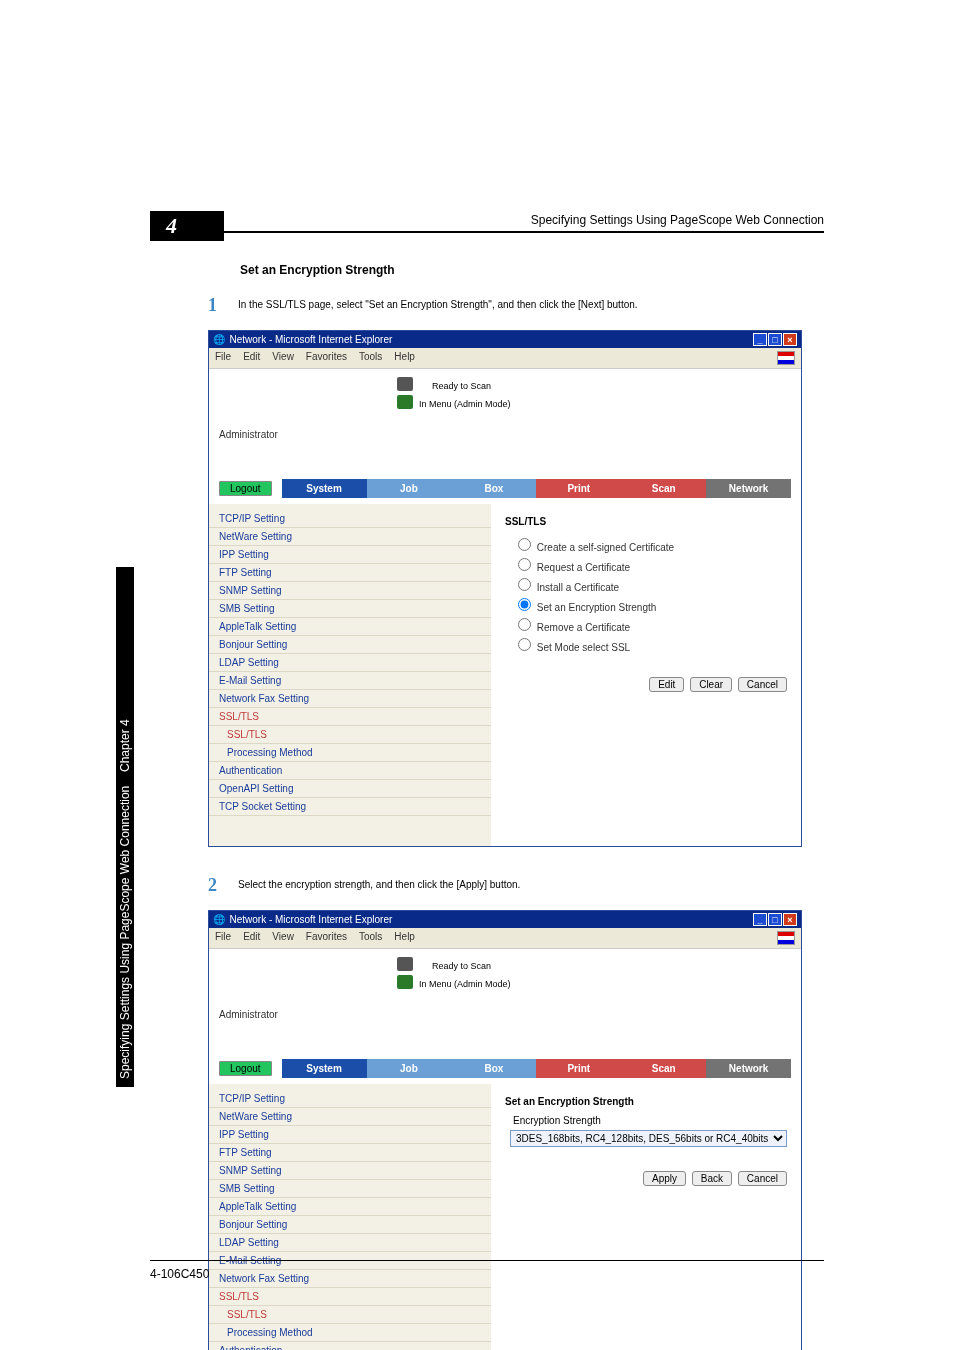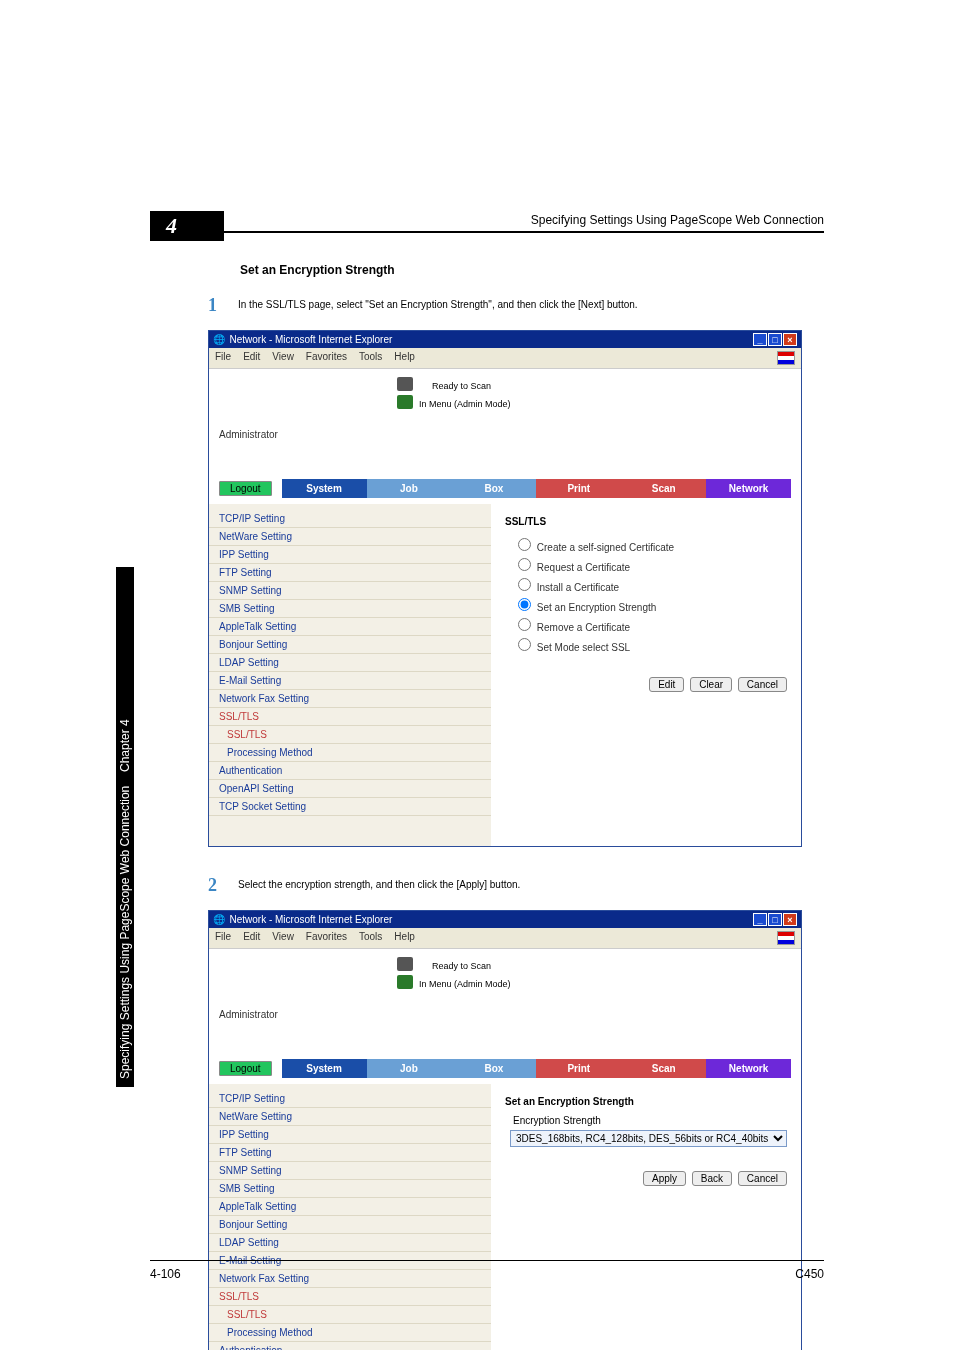--- a/index.html
+++ b/index.html
@@ -31,34 +31,34 @@
   .printer-icon2{position:absolute;left:188px;top:26px;width:16px;height:14px;background:#2a7a2a;border-radius:2px}
   .adminrow{position:absolute;left:10px;top:60px;display:flex;align-items:center;gap:6px;color:#333}
   .logout{border:1px solid #888;background:#22c55e;padding:1px 10px;border-radius:1px;font-size:10px}
   .tabs{display:flex}
   .tab{flex:1;text-align:center;padding:4px 0;color:#fff;font-size:10px;font-weight:bold}
   .tab.sys{background:#1a4ea8}
   .tab.job{background:#6aa0d5}
   .tab.box{background:#6aa0d5}
   .tab.prt{background:#d04a4a}
   .tab.scn{background:#d04a4a}
-  .tab.net{background:#6d28d9}
+  .tab.net{background:#737373}
   .nav{background:#f3f0e6;padding:6px 0;flex:1}
   .nav a{display:block;padding:3px 10px;color:#1a3c9a;text-decoration:none;border-bottom:1px solid #ddd8c5;font-size:10px}
   .nav a.red{color:#c03a3a}
   .nav a.sub{padding-left:18px}
   .right{flex:1;padding:12px 14px;background:#fff;position:relative}
   .panel-title{font-weight:bold;margin-bottom:8px}
   .opt{display:block;margin:2px 0 2px 8px;color:#333}
   .btnrow{text-align:right;margin-top:24px}
   .btnrow button, .smbtn{border:1px solid #888;background:#eee;padding:1px 8px;border-radius:3px;font-size:10px;margin-left:3px}
   .sel{border:1px solid #7a9ac9;background:#eef3fb;font-size:10px;padding:1px}
   .encrow{display:flex;align-items:flex-end;gap:14px;margin:4px 0 0 8px}
   .encrow .lbl{min-width:110px}
-  .footer{position:absolute;left:150px;right:130px;top:1260px;border-top:1px solid #000;padding-top:6px;display:flex;justify-content:space-between;font-size:12px}
+  .footer{position:absolute;left:150px;right:130px;top:1260px;border-top:1px solid #000;padding-top:6px;display:flex;justify-content:flex-start;font-size:12px}
 </style>
 </head>
 <body>
 
 <div class="page">
   <div class="sidebar-tab">
     <span>Specifying Settings Using PageScope Web Connection</span>
     &nbsp;&nbsp;&nbsp;&nbsp;
     <span>Chapter 4</span>
   </div>

